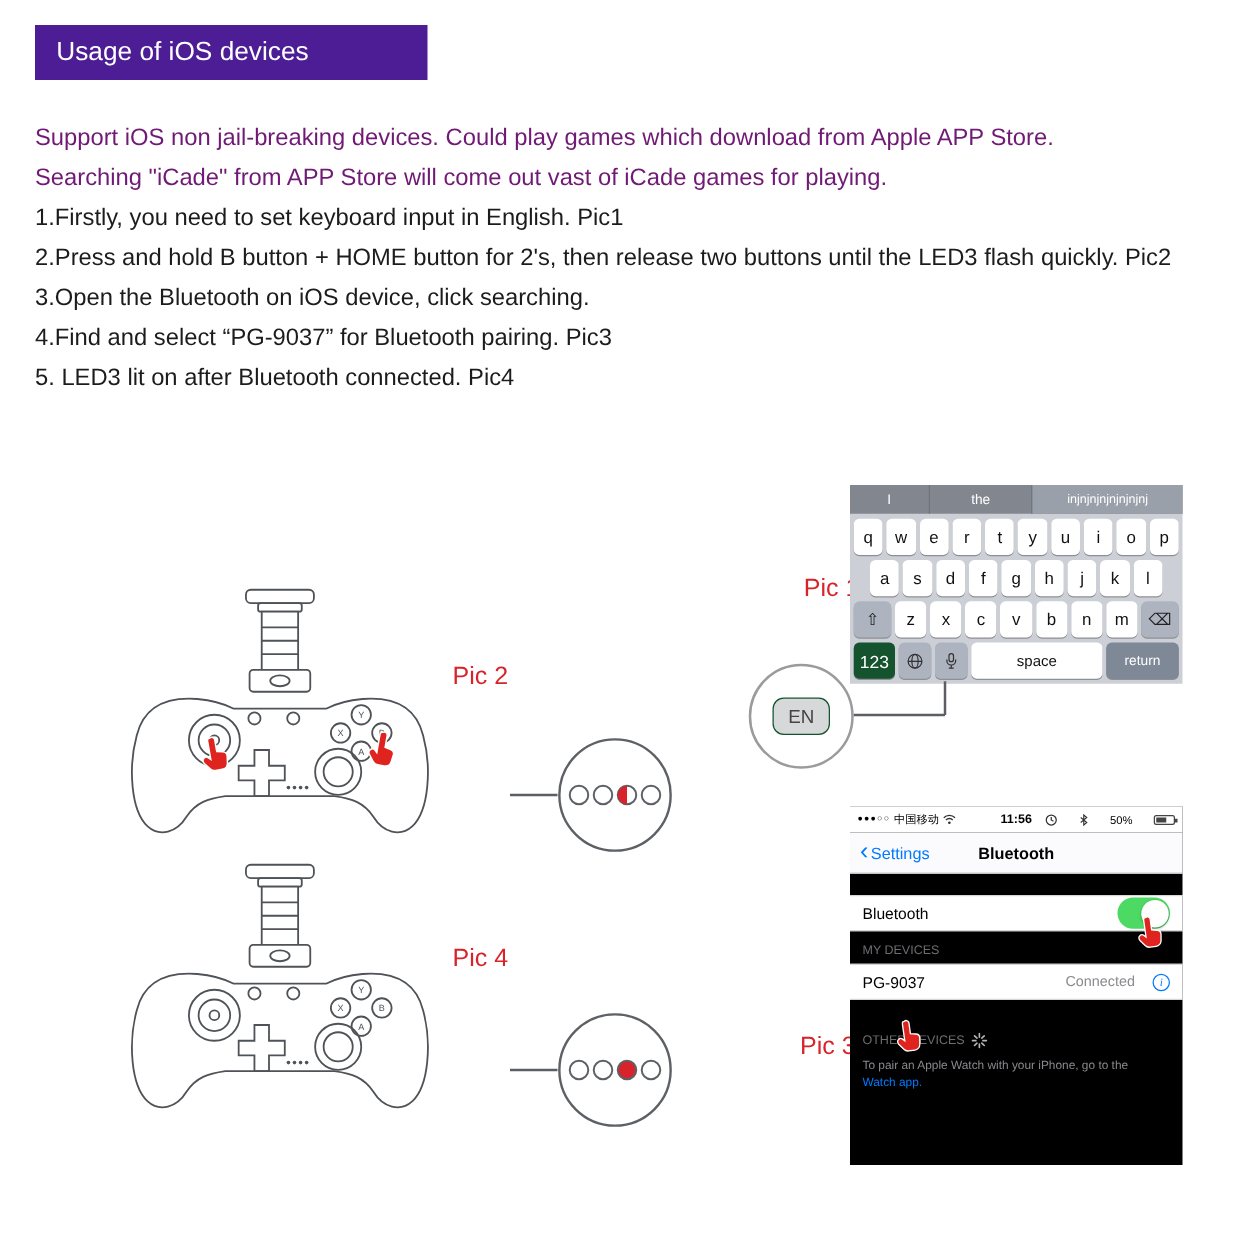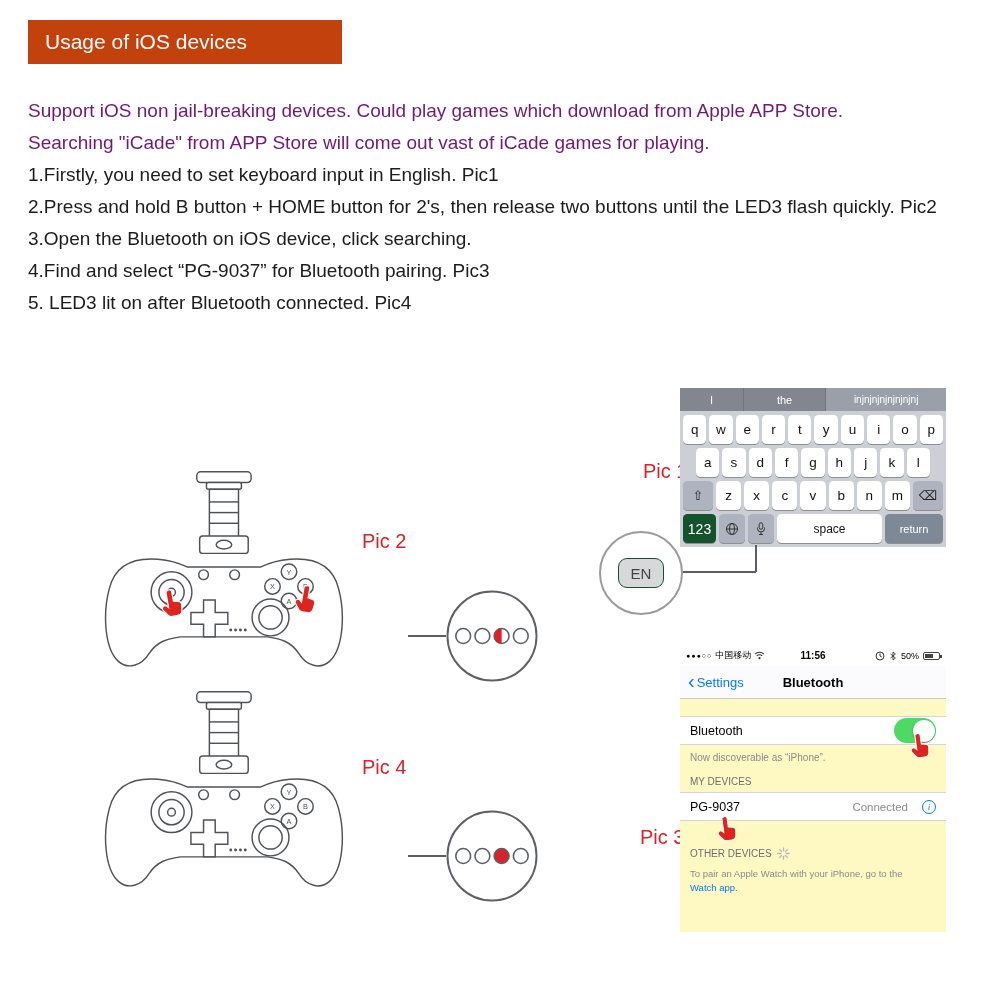--- a/index.html
+++ b/index.html
@@ -1,21 +1,21 @@
 <!DOCTYPE html>
 <html><head>
 <meta charset="utf-8">
 <style>
   *{margin:0;padding:0;box-sizing:border-box}
   html,body{width:1002px;height:1002px}
   body{position:relative;background:#fff;font-family:"Liberation Sans",sans-serif;overflow:hidden}
   .abs{position:absolute}
 
   
-  .banner{left:28px;top:20px;width:314px;height:44px;background:#c2410c;color:#fff;
+  .banner{left:28px;top:20px;width:314px;height:44px;background:#4c1d95;color:#fff;
           font-size:21px;display:flex;align-items:center;padding-left:17px}
 
   
   .copy{left:28px;top:95px;width:935px}
   .copy p{font-size:19px;line-height:32px;color:#1c1c1c}
   .copy p.red{color:#701a75}
 
   .pic-label{color:#d8232a;font-size:20px}
 
   
@@ -36,26 +36,26 @@
   .key.kreturn{flex:0 0 58px;background:#7e8897;color:#fff;font-size:11px}
 
   
   .en-circle{left:599px;top:531px;width:84px;height:84px;border:2px solid #9b9b9b;border-radius:50%;
              background:#fff;display:flex;align-items:center;justify-content:center}
   .en-key{width:46px;height:30px;background:#d6d8da;border:1px solid #14532d;border-radius:9px;
           display:flex;align-items:center;justify-content:center;font-size:15px;color:#444}
   .cline{position:absolute;background:#5b5f64}
 
   
-  .bt{left:680px;top:645px;width:266px;height:287px;background:#fef9c3}
+  .bt{left:680px;top:645px;width:266px;height:287px;background:#000000}
   .bt-status{height:21px;background:#fff;display:flex;align-items:center;padding:0 6px;font-size:9px;
              color:#000;gap:3px;position:relative}
   .bt-status .sig{font-size:7px;letter-spacing:1px}
   .bt-status .time{position:absolute;left:0;right:0;text-align:center;font-weight:bold;font-size:10px}
-  .bt-status .rgrp{margin-left:auto;display:flex;align-items:center;gap:4px}
+  .bt-status .rgrp{margin-left:auto;display:flex;align-items:center;gap:17px}
   .batt{display:inline-block;width:17px;height:8px;border:1px solid #444;border-radius:2px;position:relative}
   .batt i{position:absolute;left:1px;top:1px;bottom:1px;width:50%;background:#444}
   .batt::after{content:"";position:absolute;right:-3px;top:2px;width:2px;height:3px;background:#444}
   .bt-nav{height:33px;background:#fbfbfd;border-bottom:1px solid #c8c8cc;position:relative;
           display:flex;align-items:center}
   .back{color:#007aff;font-size:13px;margin-left:8px;display:flex;align-items:center;gap:2px;z-index:1}
   .chev{font-size:20px;line-height:1;margin-top:-3px}
   .bt-title{position:absolute;left:0;right:0;text-align:center;font-weight:bold;font-size:13px;color:#000}
   .bt-gap{height:17px}
   .bt-row{height:29px;background:#fff;border-top:1px solid #d6d6da;border-bottom:1px solid #d6d6da;
@@ -287,21 +287,20 @@
     </span>
     <span class="bt-title">Bluetooth</span>
   </div>
   <div class="bt-gap"></div>
   <div class="bt-row">
     <span>Bluetooth</span>
     <span class="toggle">
         <span class="knob"></span>
       </span>
   </div>
-  <div class="bt-note">Now discoverable as “iPhone”.</div>
   <div class="bt-section">MY DEVICES</div>
   <div class="bt-row">
     <span>PG-9037</span>
     <span class="dev-right">
       <span>Connected</span>
       <span class="info">i</span>
     </span>
   </div>
   <div class="bt-gap2"></div>
   <div class="bt-section">

